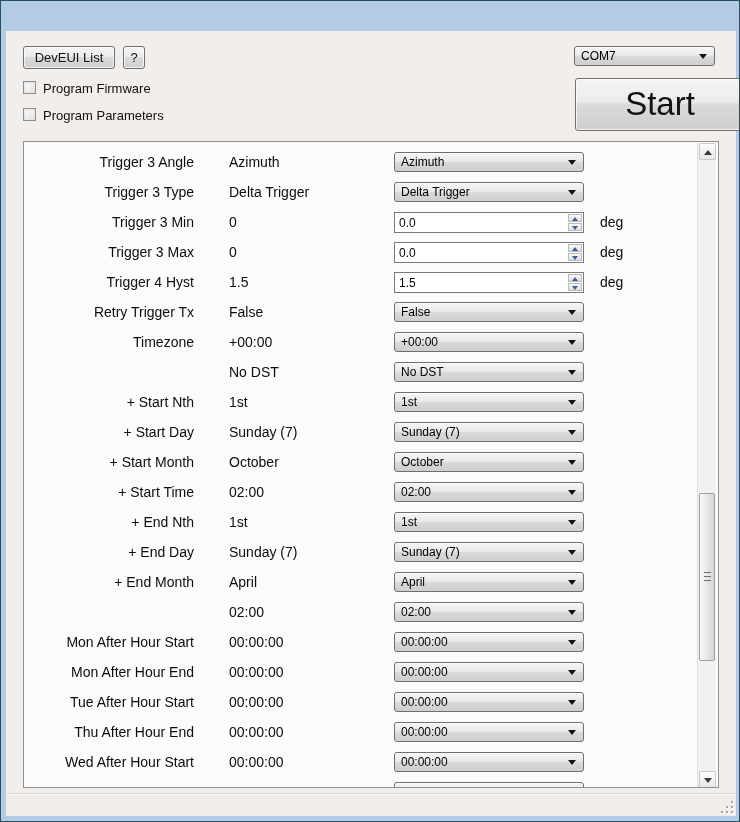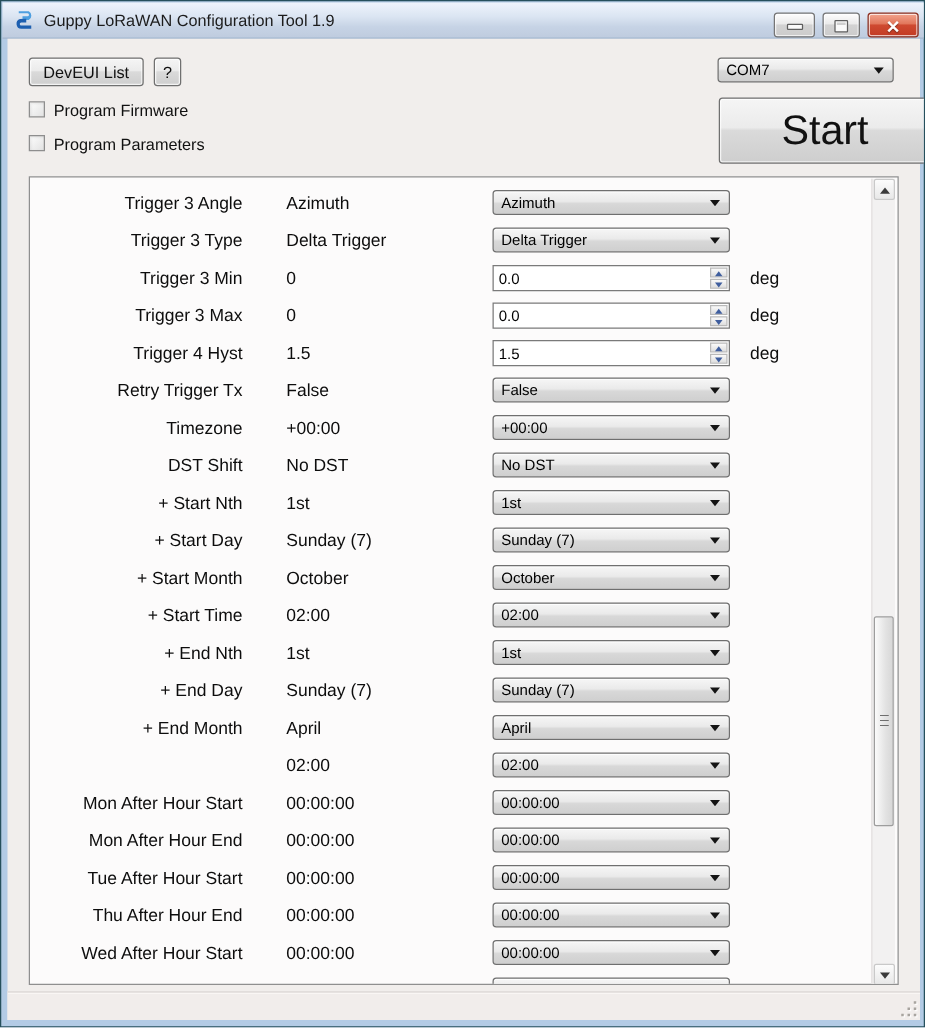--- a/index.html
+++ b/index.html
@@ -88,36 +88,20 @@
   .resize-grip{position:absolute;right:3px;bottom:3px;width:13px;height:13px;cursor:nwse-resize;}
   .resize-grip b{position:absolute;width:2px;height:2px;background:#a8a49f;box-shadow:1px 1px 0 #fdfcfb;}
   .g1{right:0;bottom:0;} .g2{right:5px;bottom:0;} .g3{right:10px;bottom:0;}
   .g4{right:0;bottom:5px;} .g5{right:5px;bottom:5px;} .g6{right:0;bottom:10px;}
 </style>
 </head>
 <body>
 
 <div class="window">
 
-  <div class="titlebar">
-    <svg class="title-icon" viewBox="0 0 18 18">
-      <path d="M4 2 h8 a4 4 0 0 1 0 7 h-5 v-3 h4 a1.2 1.2 0 0 0 0-2.4 h-7 z" fill="#4d9fe0"></path>
-      <path d="M14 16 h-8 a4 4 0 0 1 -1-7.8 l5-.2 v3 h-4 a1.2 1.2 0 0 0 0 2.4 h8 z" fill="#1d5fb0"></path>
-    </svg>
-    <span class="title-text">Guppy LoRaWAN Configuration Tool 1.9</span>
-    <div class="winbtn btn-min">
-        <span class="glyph-min"></span>
-      </div>
-    <div class="winbtn btn-max">
-        <span class="glyph-max"></span>
-      </div>
-    <div class="winbtn btn-close">
-        <span class="glyph-close">✕</span>
-      </div>
-  </div>
 
   <div class="client">
 
     <div class="win7btn deveui-btn">DevEUI List</div>
     <div class="win7btn help-btn">?</div>
 
     <div class="combo com-combo">
       <span class="combo-text">COM7</span>
       <span class="combo-arrow"></span>
     </div>
@@ -204,21 +188,20 @@
           <div class="row" style="top: 190px;">
     <div class="row-label">Timezone</div>
     <div class="row-value">+00:00</div>
     <div class="combo">
       <span class="combo-text">+00:00</span>
       <span class="combo-arrow"></span>
     </div>
 
   </div>
           <div class="row" style="top: 220px;">
-    <div class="row-label">DST Shift</div>
     <div class="row-value">No DST</div>
     <div class="combo">
       <span class="combo-text">No DST</span>
       <span class="combo-arrow"></span>
     </div>
 
   </div>
           <div class="row" style="top: 250px;">
     <div class="row-label">+ Start Nth</div>
     <div class="row-value">1st</div>

